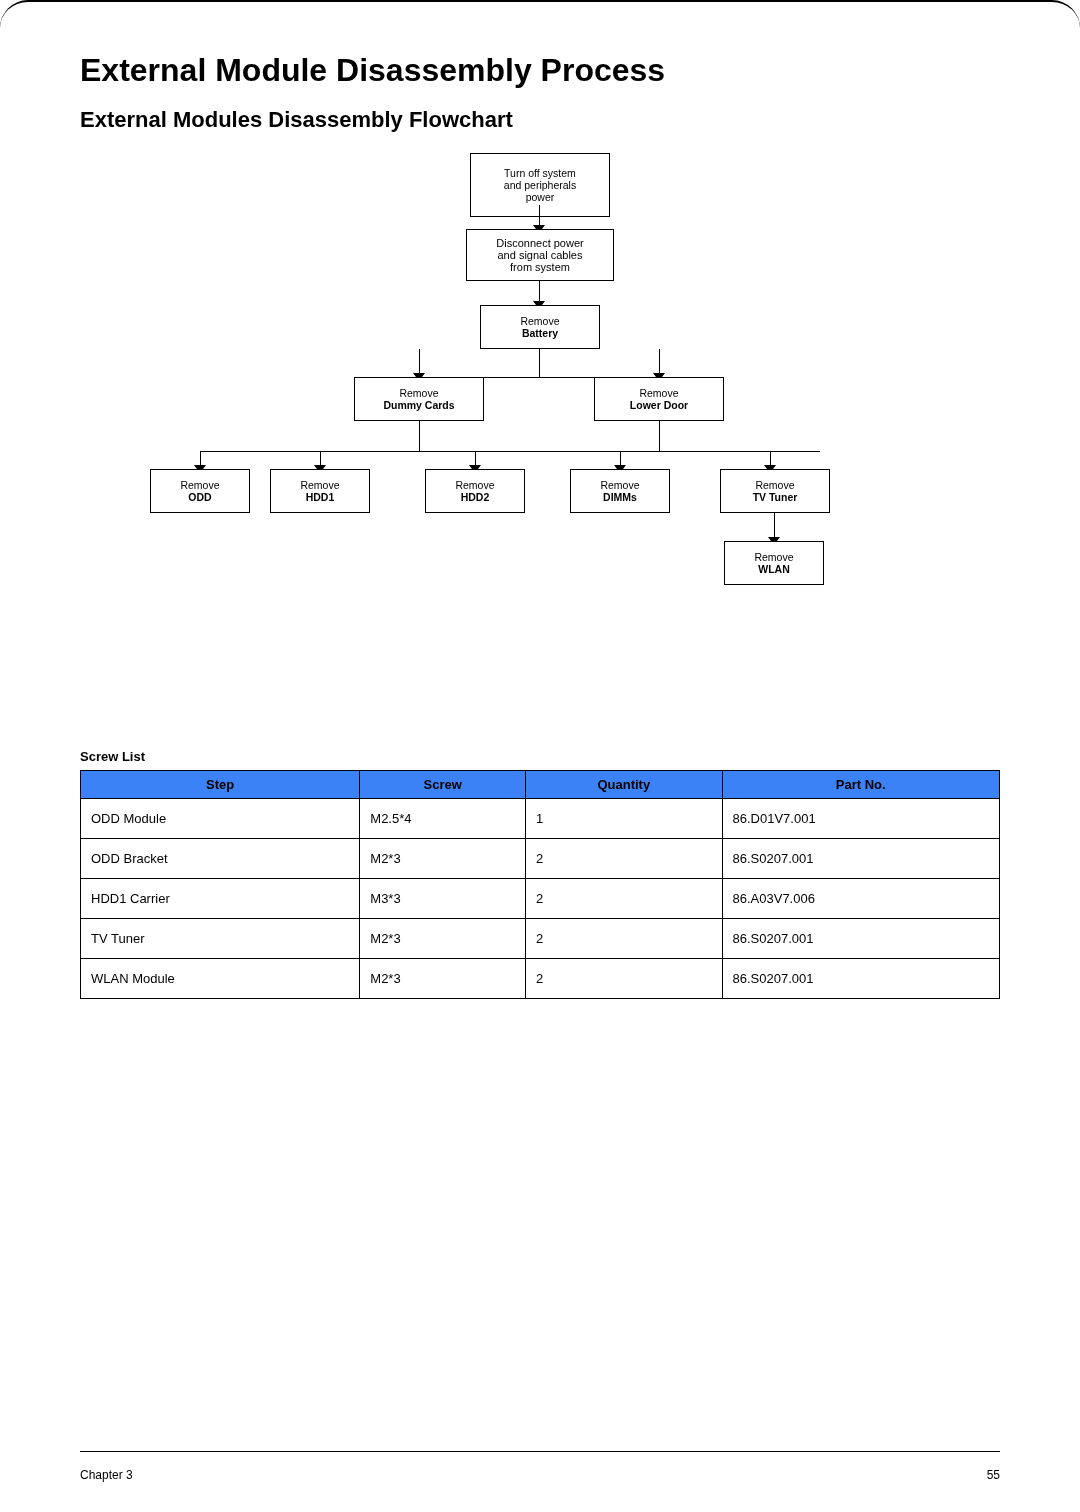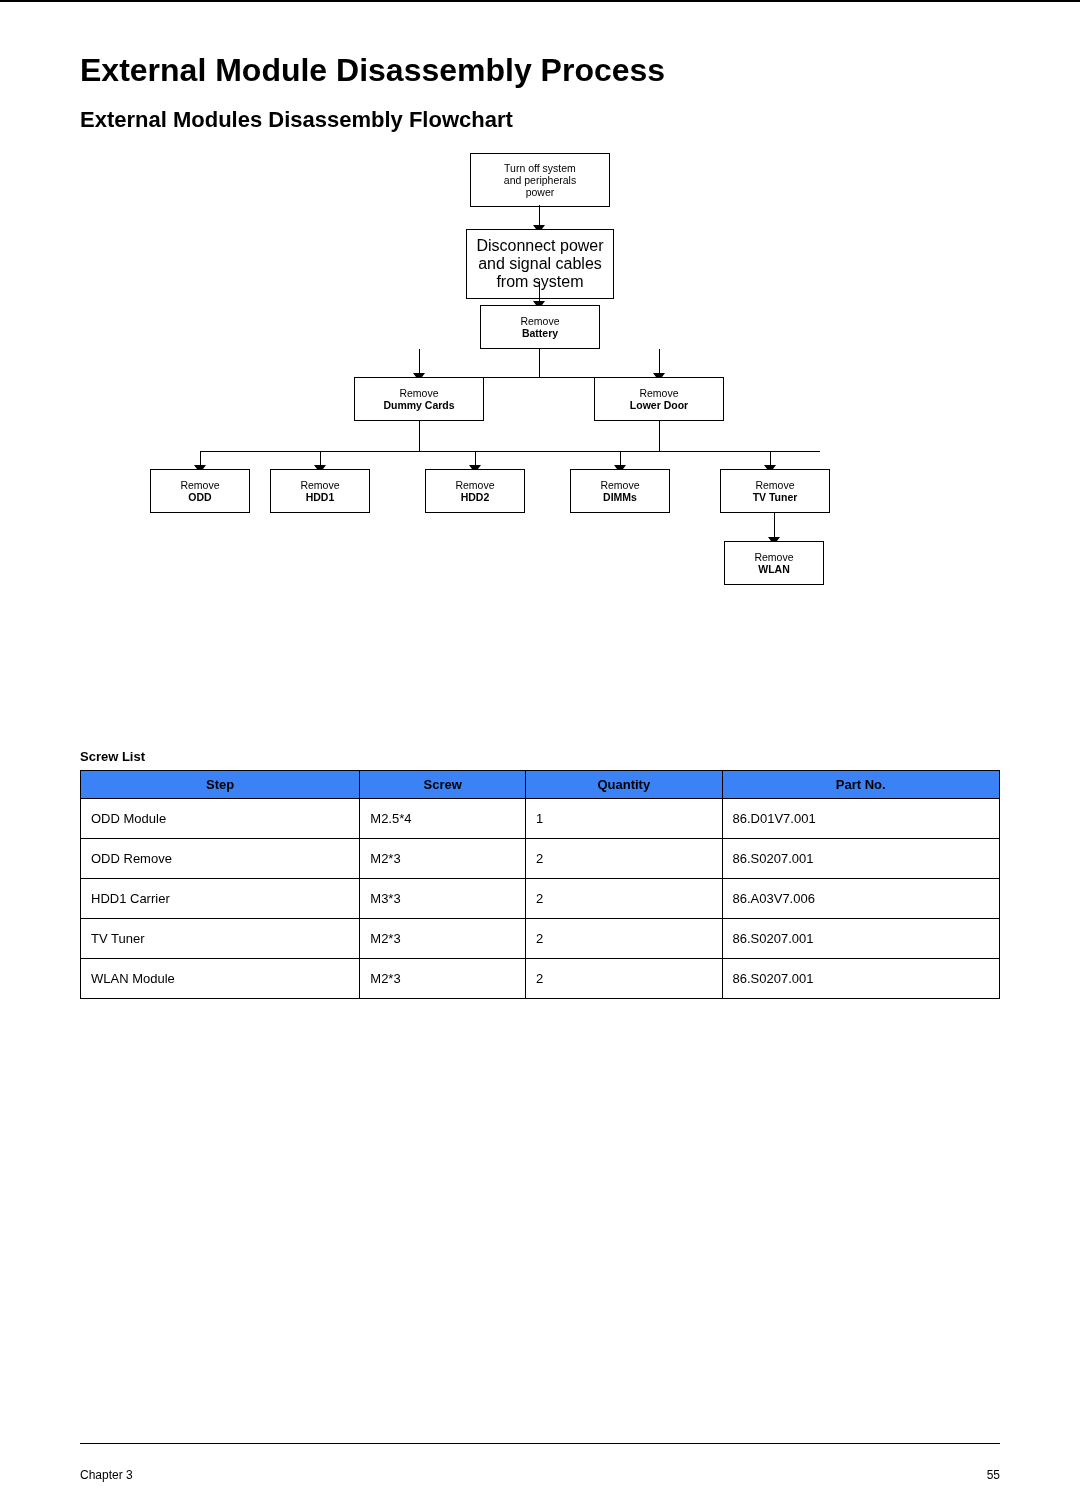--- a/index.html
+++ b/index.html
@@ -10,20 +10,21 @@
       width: 1080px;
       min-height: 1512px;
       padding: 0;
     }
     .page {
       width: 1080px;
       min-height: 1512px;
       padding: 40px 80px 60px 80px;
       position: relative;
       border-top: 2px solid #000;
+      border-radius: 28px;
     }
     .page-title {
       font-size: 32px;
       font-weight: bold;
       margin-bottom: 18px;
       margin-top: 10px;
     }
     .section-title {
       font-size: 22px;
       font-weight: bold;
@@ -101,42 +102,42 @@
     }
     .footer {
       position: absolute;
       bottom: 30px;
       left: 80px;
       right: 80px;
       display: flex;
       justify-content: space-between;
       font-size: 12px;
       border-top: 1px solid #000;
-      padding-top: 24px;
+      padding-top: 16px;
     }
   </style>
 </head>
 <body>
 
 <div class="page">
 
   <h1 class="page-title">External Module Disassembly Process</h1>
   <h2 class="section-title">External Modules Disassembly Flowchart</h2>
 
   <div class="flowchart-container">
     <div class="flowchart">
 
-      <div class="fc-box" style="left:360px; top:0px; width:140px; height:54px; font-size:10.5px;">
+      <div class="fc-box" style="left:360px; top:0px; width:140px; height:64px; font-size:10.5px;">
         Turn off system<br>and peripherals<br>power
       </div>
 
       <div class="fc-line-v" style="left:429px; top:52px; height:24px;"></div>
       <div class="fc-arrow-down" style="left:423px; top:72px;"></div>
 
-      <div class="fc-box" style="left:356px; top:76px; width:148px; height:70px; font-size:16px;">
+      <div class="fc-box" style="left:356px; top:76px; width:148px; height:52px; font-size:11px;">
         Disconnect power<br>and signal cables<br>from system
       </div>
 
       <div class="fc-line-v" style="left:429px; top:128px; height:24px;"></div>
       <div class="fc-arrow-down" style="left:423px; top:148px;"></div>
 
       <div class="fc-box" style="left:370px; top:152px; width:120px; height:44px; font-size:10.5px;">
         Remove<br><b>Battery</b>
       </div>
 
@@ -222,21 +223,21 @@
         </tr>
       </thead>
       <tbody id="screw-tbody">
       <tr>
             <td>ODD Module</td>
             <td>M2.5*4</td>
             <td>1</td>
             <td>86.D01V7.001</td>
           </tr>
           <tr>
-            <td>ODD Remove</td>
+            <td>ODD Bracket</td>
             <td>M2*3</td>
             <td>2</td>
             <td>86.S0207.001</td>
           </tr>
           <tr>
             <td>HDD1 Carrier</td>
             <td>M3*3</td>
             <td>2</td>
             <td>86.A03V7.006</td>
           </tr>

